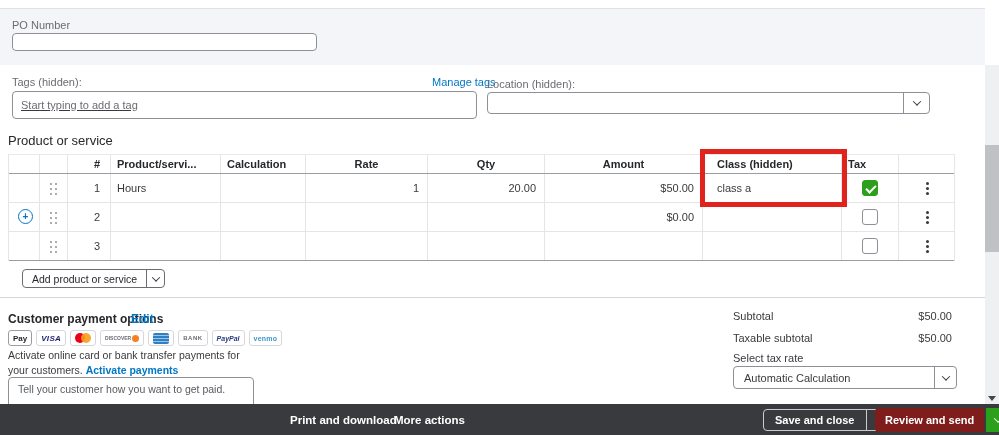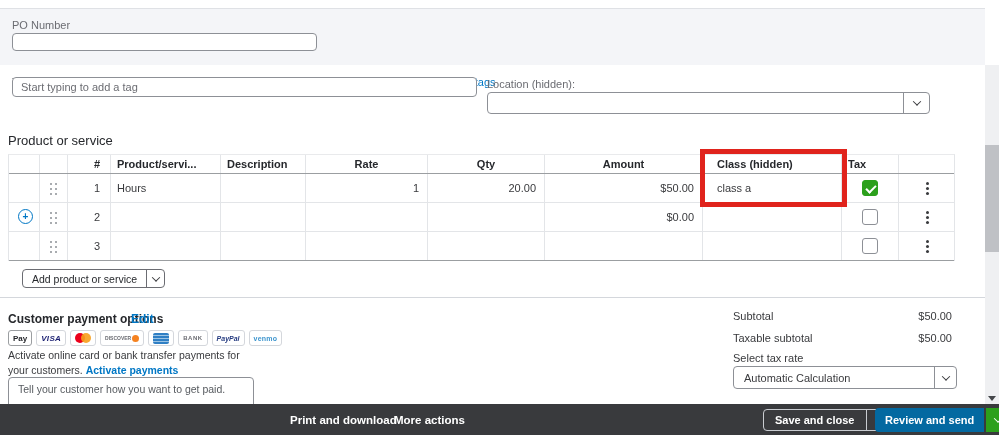--- a/index.html
+++ b/index.html
@@ -112,21 +112,21 @@
   
   .footer-bar { position:absolute; left:0; top:404px; width:999px; height:31px; background:#393a3d; z-index:60; }
   .footer-link { position:absolute; top:0; height:31px; display:flex; align-items:center;
                  color:#fff; font-size:11.5px; font-weight:bold; cursor:pointer; }
   .btn-save { position:absolute; left:763px; top:5px; height:22px; display:flex; align-items:stretch;
               border:1px solid #c9ccd1; border-radius:4px; cursor:pointer; }
   .btn-save .bs-label { padding:0 11px; display:flex; align-items:center; color:#fff;
                         font-size:11px; font-weight:bold; white-space:nowrap; }
   .btn-save .bs-arrow { width:28px; border-left:1px solid #c9ccd1; display:flex; align-items:center; justify-content:center; }
   .btn-review { position:absolute; left:875px; top:4px; height:24px; display:flex; cursor:pointer; }
-  .btn-review .br-main { background:#0369a1; border-radius:4px 0 0 4px; padding:0 10px;
+  .btn-review .br-main { background:#7f1d1d; border-radius:4px 0 0 4px; padding:0 10px;
       display:flex; align-items:center; color:#fff; font-size:11px; font-weight:bold; white-space:nowrap; }
   .btn-review .br-arrow { background:#2ca01c; border-radius:0 4px 4px 0; width:24px; margin-left:2px;
       display:flex; align-items:center; justify-content:center; }
 
   
   .scroll-track { position:absolute; left:985px; top:65px; width:14px; height:327px; background:#eff0f2; }
   .scroll-thumb { position:absolute; left:985px; top:145px; width:14px; height:107px; background:#bfc1c5; }
   .scroll-arrow { position:absolute; left:985px; top:392px; width:14px; height:12px; background:#eff0f2;
                   display:flex; align-items:center; justify-content:center; }
   .scroll-arrow::before { content:""; width:0; height:0; border-left:4px solid transparent;
@@ -136,39 +136,39 @@
 <body>
 
 <div class="page">
 
   <div class="top-band"></div>
   <div class="field-label" style="left:12px; top:19px;">PO Number</div>
   <input class="text-input" style="left: 12px; top: 33px; width: 305px; height: 18px;">
 
   <div class="field-label" style="left:12px; top:76px;">Tags (hidden):</div>
   <a class="link" style="position:absolute; left:432px; top:76px; font-size:11px;">Manage tags</a>
-  <input class="text-input" style="left: 12px; top: 77px; width: 465px; height: 20px;" placeholder="Start typing to add a tag">
+  <input class="text-input" style="left: 12px; top: 91px; width: 465px; height: 28px; text-decoration: underline;" placeholder="Start typing to add a tag">
 
   <div class="field-label" style="left:487px; top:78px;">Location (hidden):</div>
   <div class="fake-select" style="left:487px; top:92px; width:443px; height:22px;">
     <div class="sel-value"></div>
     <div class="sel-arrow">
       <span class="chev"></span>
     </div>
   </div>
 
   <div class="section-title">Product or service</div>
 
   <div class="grid-table">
     <div class="t-row t-head">
       <div></div>
       <div></div>
       <div class="al-r">#</div>
       <div class="al-l">Product/servi...</div>
-      <div class="al-l">Description</div>
+      <div class="al-l">Calculation</div>
       <div class="al-c">Rate</div>
       <div class="al-c">Qty</div>
       <div class="al-c">Amount</div>
       <div class="al-l class-cell">Class (hidden)</div>
       <div class="al-l">Tax</div>
       <div></div>
     </div>
 
     <div class="t-row t-body">
       <div></div>

